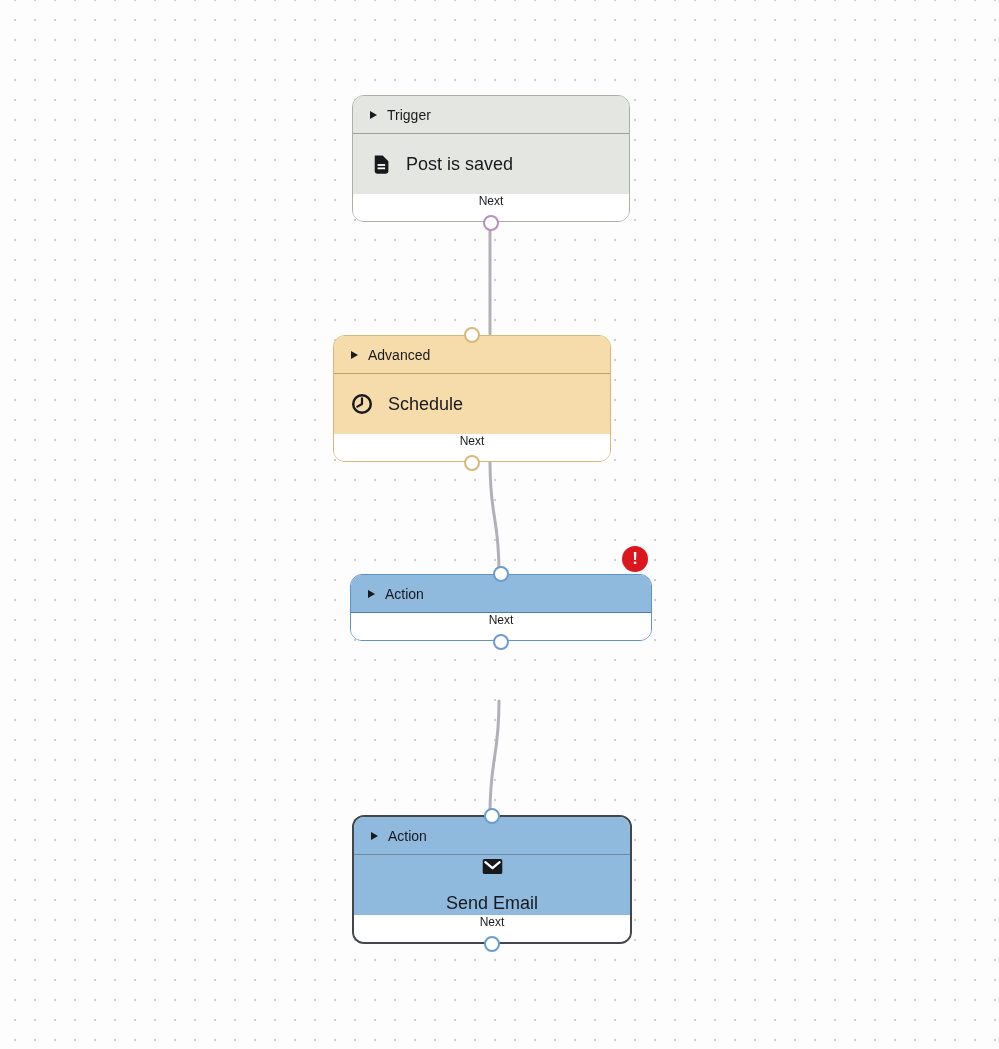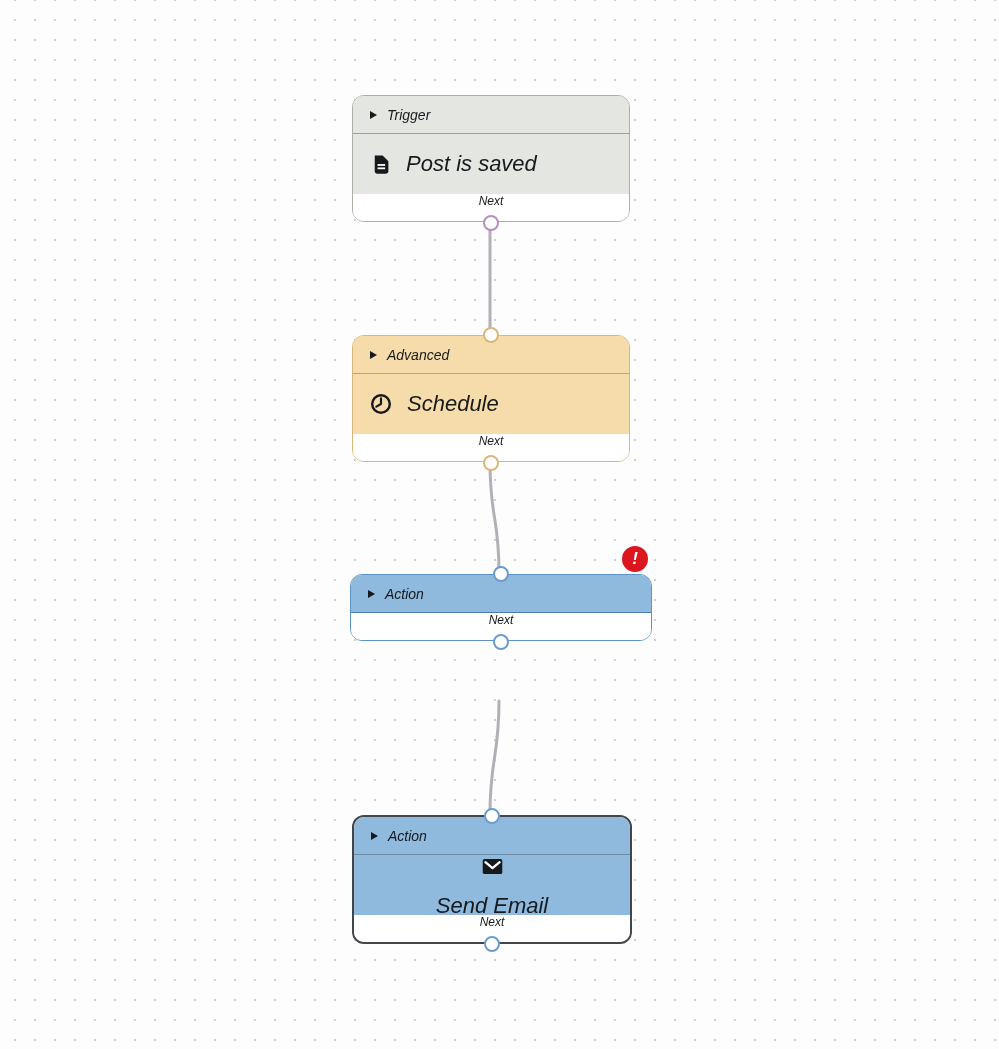--- a/index.html
+++ b/index.html
@@ -42,21 +42,21 @@
   .tri{
     width:0;height:0;flex:0 0 auto;
     border-left:7px solid #17191c;
     border-top:4.5px solid transparent;
     border-bottom:4.5px solid transparent;
   }
   .node-body{
     height:60px;
     display:flex;align-items:center;
     padding:0 17px;gap:15px;
-    font-size:22px;color:#17191c;
+    font-size:18px;color:#17191c;
   }
   .node-body .icon{flex:0 0 auto;display:flex;align-items:center;}
   .node-footer{
     height:27px;
     background:#ffffff;
     border-radius:0 0 10.5px 10.5px;
     display:flex;align-items:flex-start;justify-content:center;
     font-size:12px;color:#17191c;
   }
 
@@ -79,28 +79,28 @@
     border-radius:50%;
     background:#db161f;
     color:#fff;
     font-size:17px;font-weight:800;line-height:26px;
     text-align:center;
     z-index:4;
   }
 
   
   #node-0{left:352px;top:95px;}
-  #node-1{left:352px;top:335px;}
+  #node-1{left:333px;top:335px;}
   #node-2{left:350px;top:574px;}
   #node-3{left:352px;top:815px;}
 </style>
 </head>
 <body>
 
-<div class="canvas" style="background-color: rgb(253, 253, 253); font-style: italic;">
+<div class="canvas" style="background-color: rgb(253, 253, 253);">
 
   <svg class="edges" viewBox="0 0 999 1049">
     <path d="M490,222 L490,334" style="stroke: rgb(179, 175, 183);"></path>
     <path d="M490,462 C490,520 499,515 499,573" style="stroke: rgb(179, 175, 183);"></path>
     <path d="M499,701 C499,758 490,758 490,814" style="stroke: rgb(179, 175, 183);"></path>
   </svg>
 
   <div class="node" id="node-0" style="border-color: rgb(169, 177, 165);">
     <div class="node-header" style="background: rgb(228, 231, 225); border-bottom-color: rgb(153, 162, 149);">
       <span class="tri"></span>

